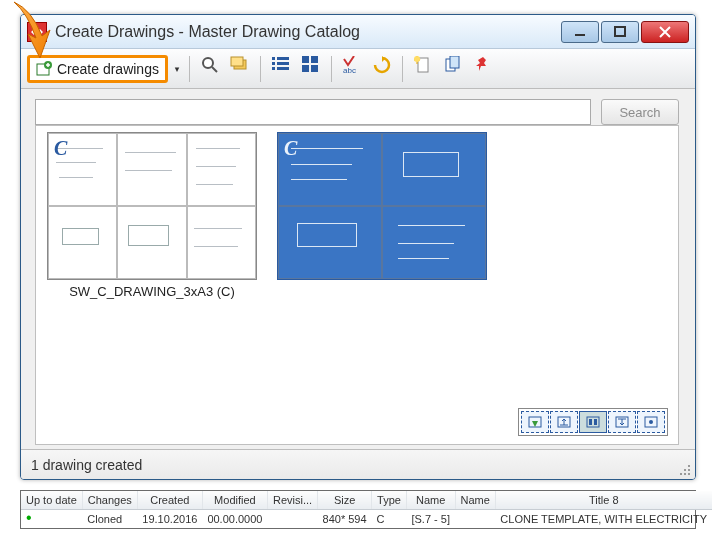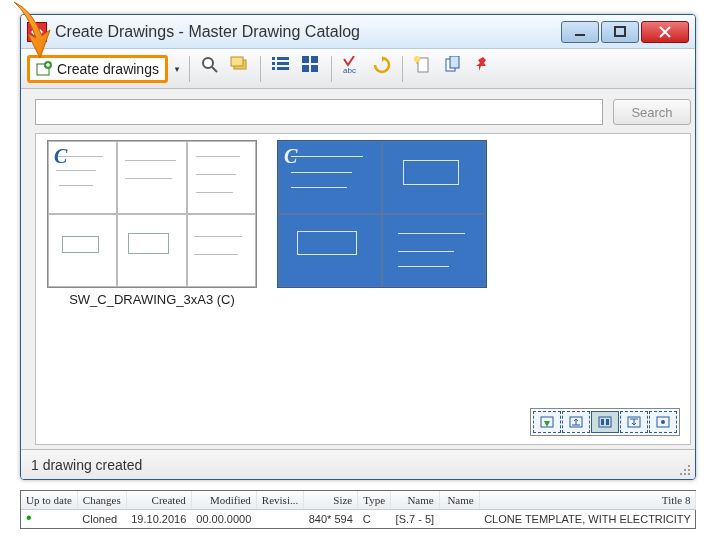--- a/index.html
+++ b/index.html
@@ -100,23 +100,22 @@
     width: 1px; height: 26px; background:#bbb; margin: 0 3px;
   }
   .tool {
     width: 26px; height: 26px;
     display:flex; justify-content:center;
     border-radius:3px;
   }
   .body-area {
     flex:1;
     background:#f0f0f0;
-    padding: 10px 4px 4px 14px;
+    padding: 10px 16px 4px 14px;
     display:flex; flex-direction:column;
-    gap:8px;
     overflow:hidden;
   }
   .search-row { display:flex; gap:10px; align-items:center; }
   .search-input {
     flex:1;
     height:26px;
     border:1px solid #aaa;
     background:#fff;
     padding:0 6px;
   }
@@ -245,26 +244,25 @@
     font-size:11px;
     background:#fff;
   }
   .bottom-table table {
     width:100%; border-collapse:collapse;
   }
   .bottom-table th {
     background:linear-gradient(#fdfdfd,#e9edf1);
     border-bottom:1px solid #c7cdd3;
     border-right:1px solid #e2e6ea;
-    text-align:right;
+    text-align:center;
     font-weight:normal;
     color:#333;
     padding:3px 5px;
     white-space:nowrap;
-    font-family:Liberation Serif, serif;
   }
   .bottom-table td {
     padding:3px 5px;
     color:#333;
     white-space:nowrap;
   }
   .dot-green { color:#0a0; font-size:16px; line-height:8px; }
   
   .fk { position:absolute; background:#b8bec4; }
   .thumb.sel .fk { background:#dbe7f4; }

